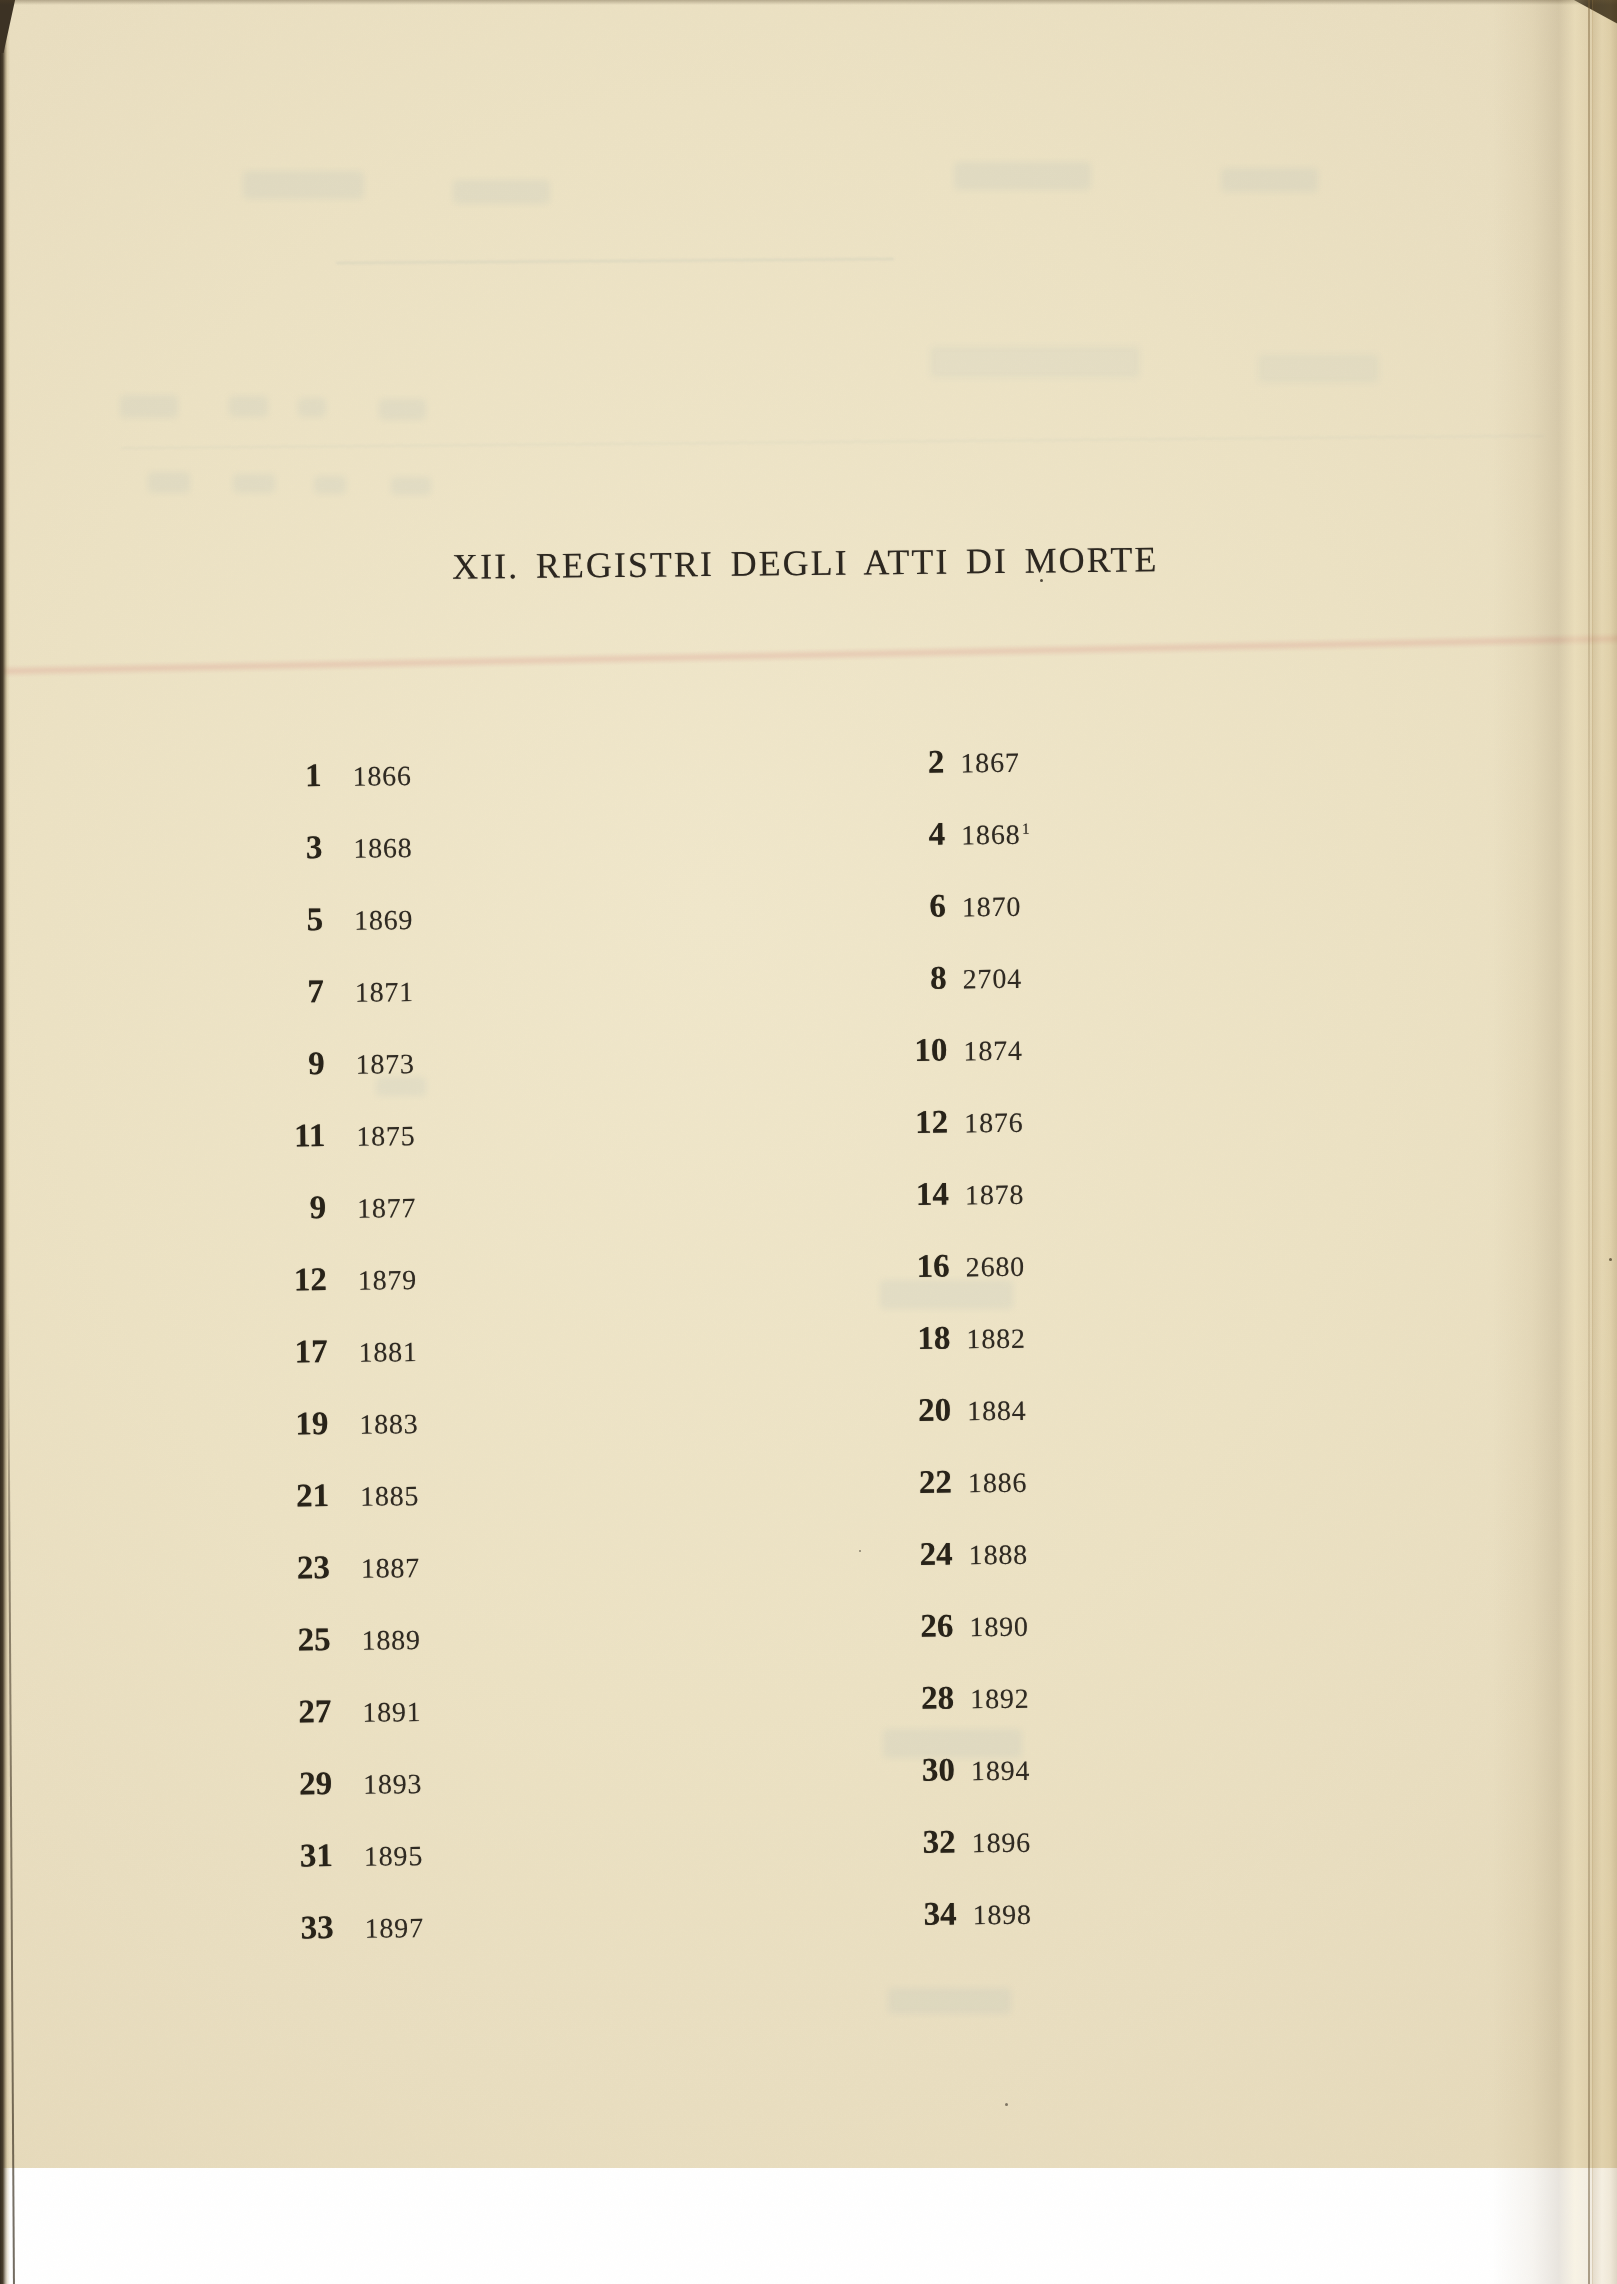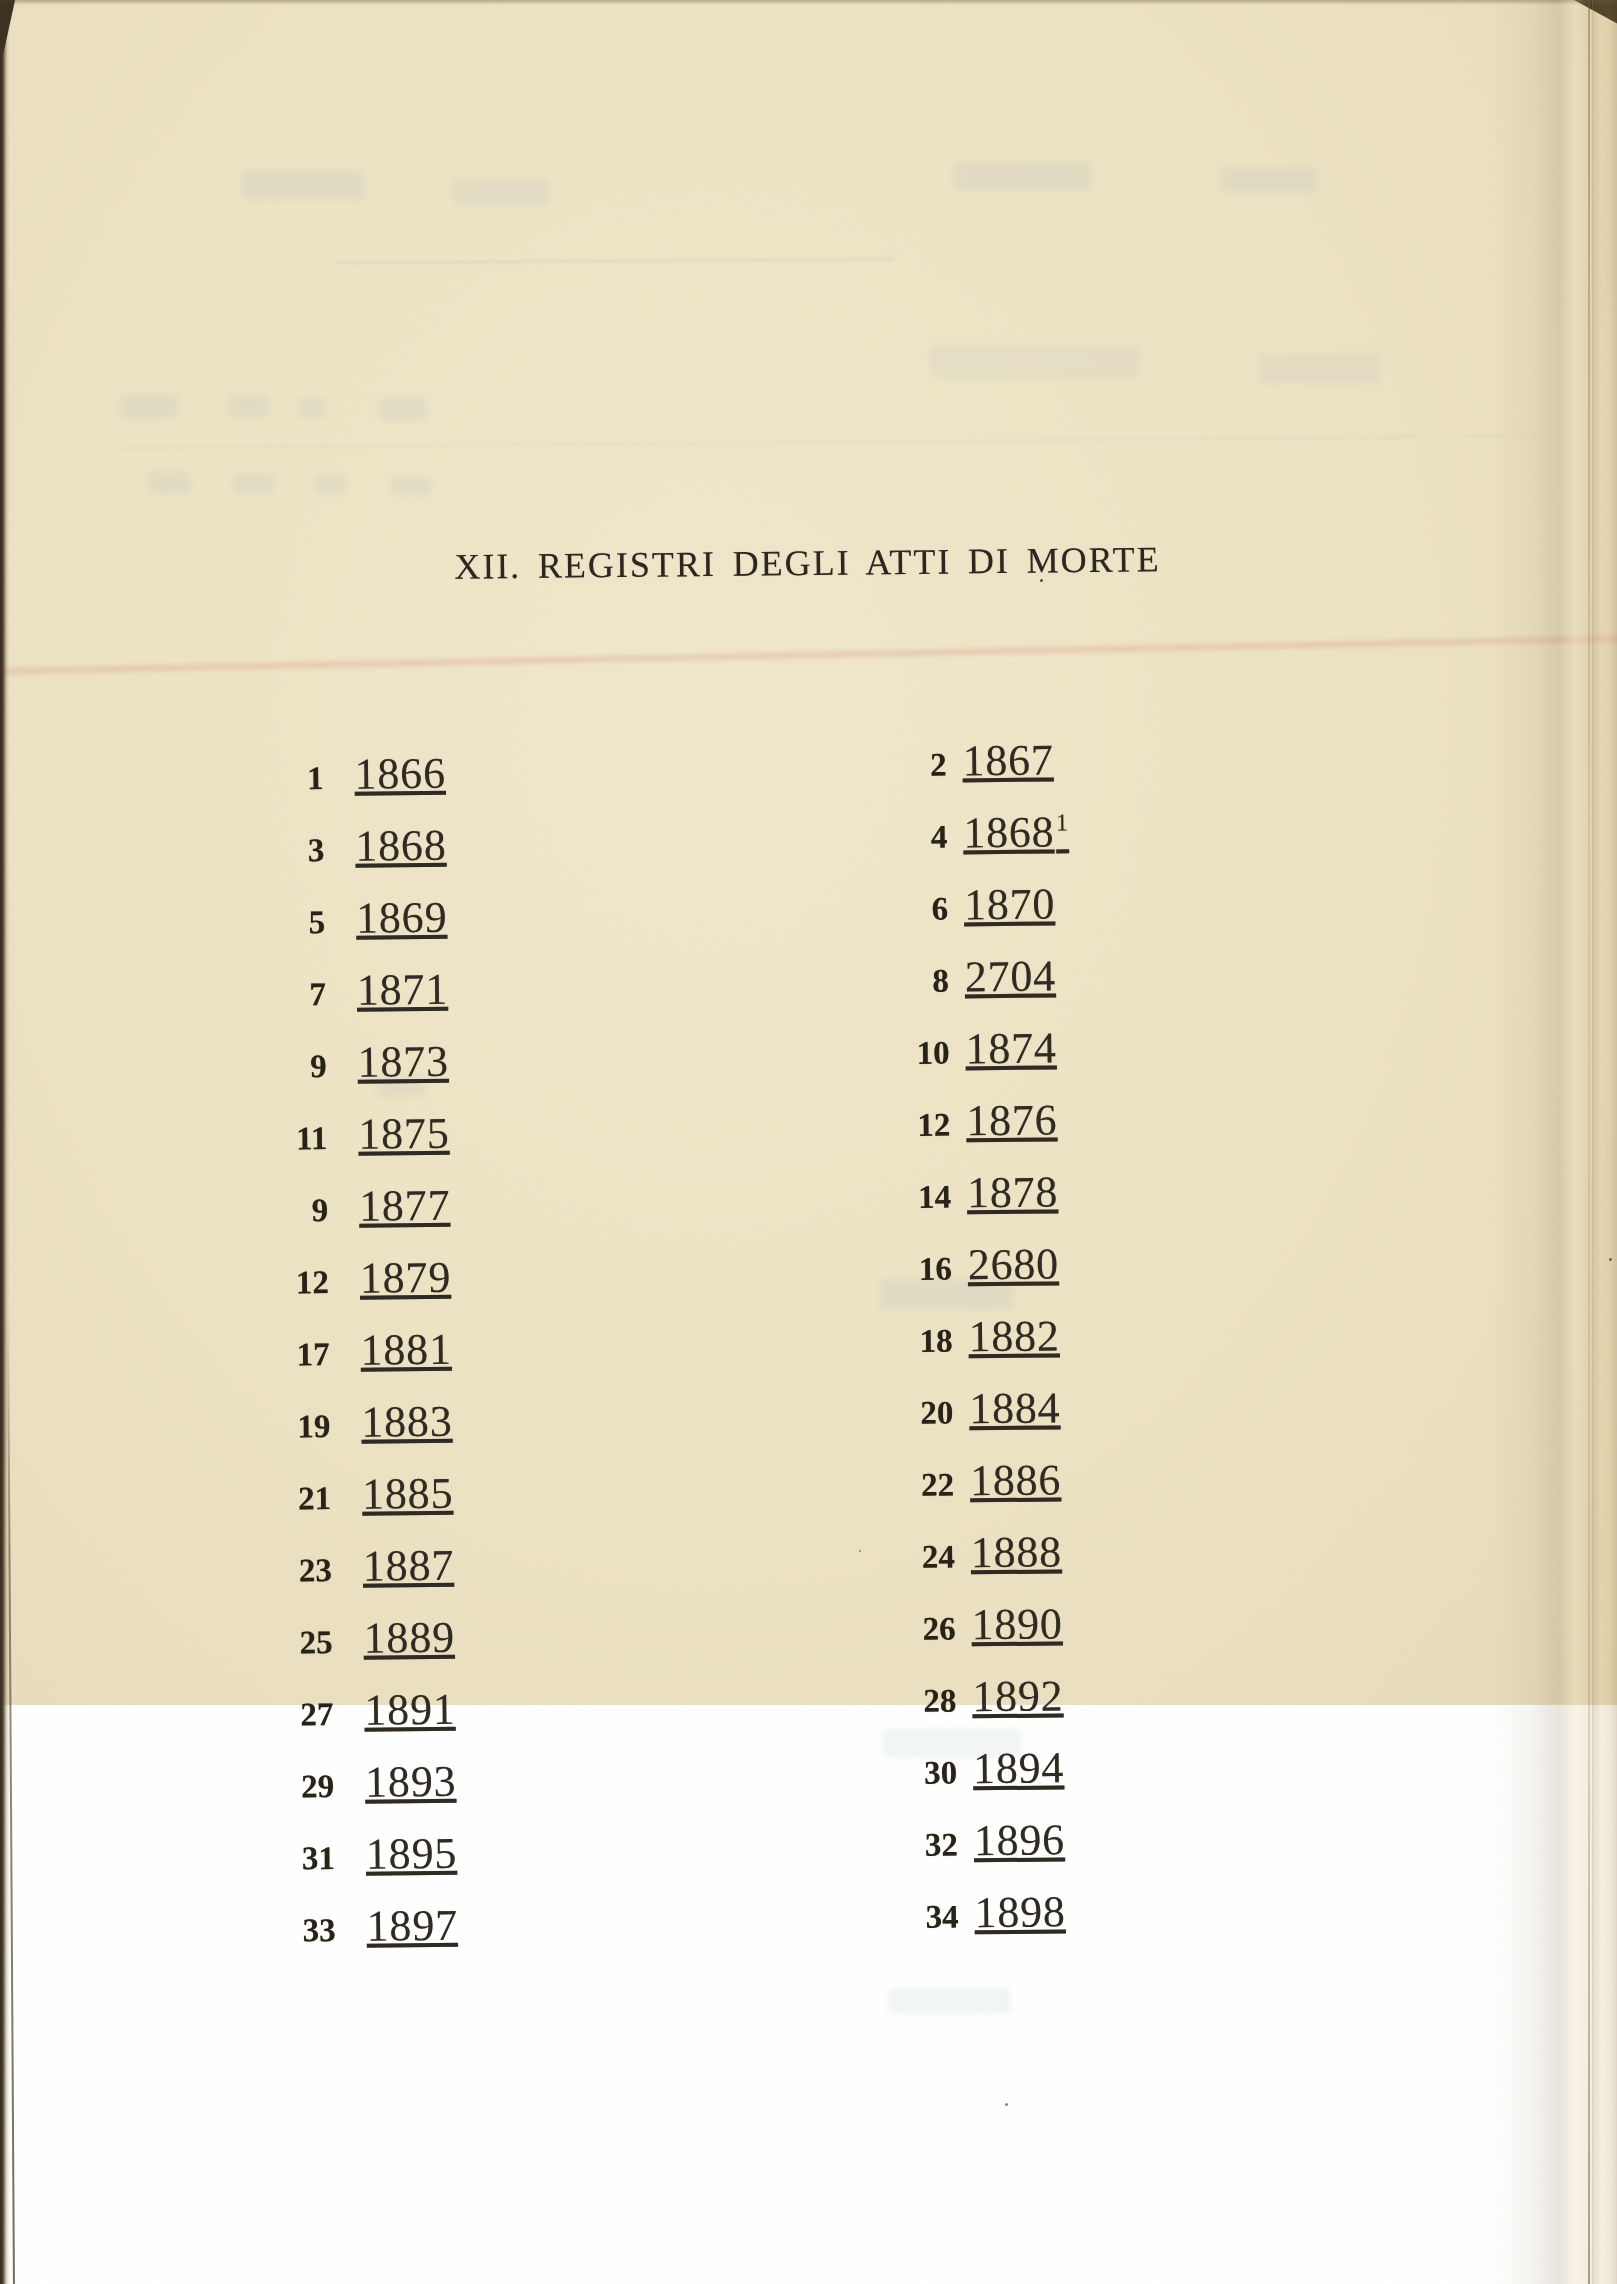--- a/index.html
+++ b/index.html
@@ -3,21 +3,21 @@
 <meta charset="utf-8">
 <style>
   html, body {
     margin: 0; padding: 0;
     width: 1618px; height: 2284px;
     overflow: hidden;
     font-family: "Liberation Serif", "DejaVu Serif", serif;
   }
   .scan {
     position: relative;
-    width: 1618px; height: 1705px;
+    width: 1618px; height: 2168px;
     background:
       radial-gradient(ellipse 1294px 1537px at 44% 42%, #f0e7cb 0%, #ece2c4 52%, #e9dec0 78%, #e6dabb 100%);
   }
   
   .grain { position: absolute; inset: 0; opacity: 0.5; pointer-events: none; }
 
   
   .content {
     position: absolute; inset: 0;
     transform: rotate(-0.6deg);
@@ -44,25 +44,24 @@
     text-align: right;
     font-weight: bold;
     font-size: 33px;
     color: #282319;
     text-shadow: 0 0 0.8px rgba(40,35,25,0.5);
   }
   .col-left  .row .num { width: 50px; }
   .col-right .row .num { width: 56px; }
   .row .year {
     margin-left: 31px;
-    font-size: 44px;
+    font-size: 28px;
     color: #2f2a22;
     text-shadow: 0 0 0.8px rgba(47,42,34,0.4);
     letter-spacing: 0.8px;
-    text-decoration: underline;
   }
   .col-right .row .year { margin-left: 16px; }
   .row .year sup { font-size: 0.55em; vertical-align: super; line-height: 0; margin-left: 1.6px; }
 
   
   .edge-left {
     position: absolute; left: 0; top: 0; width: 9.7px; height: 2284px;
     background: linear-gradient(to right,
       #342b1f 0%, #4a3f2e 28%, rgba(110,95,66,0.55) 52%,
       rgba(190,172,130,0.35) 72%, rgba(190,172,130,0) 100%);

